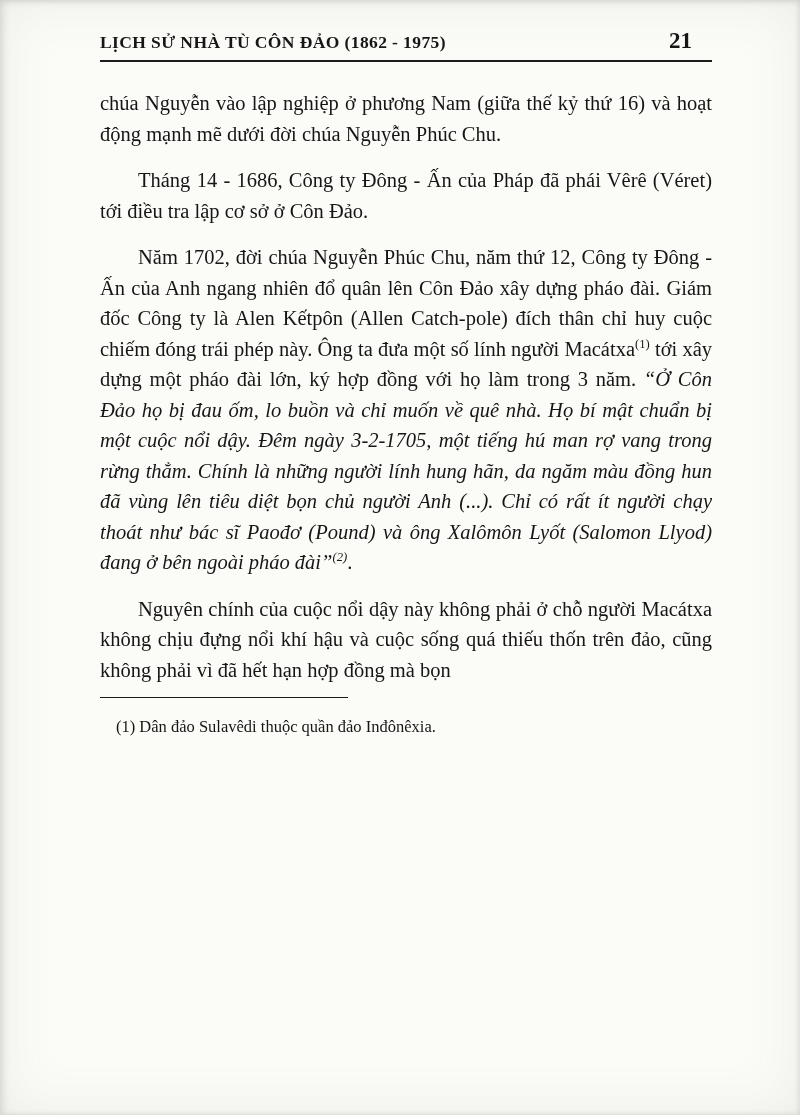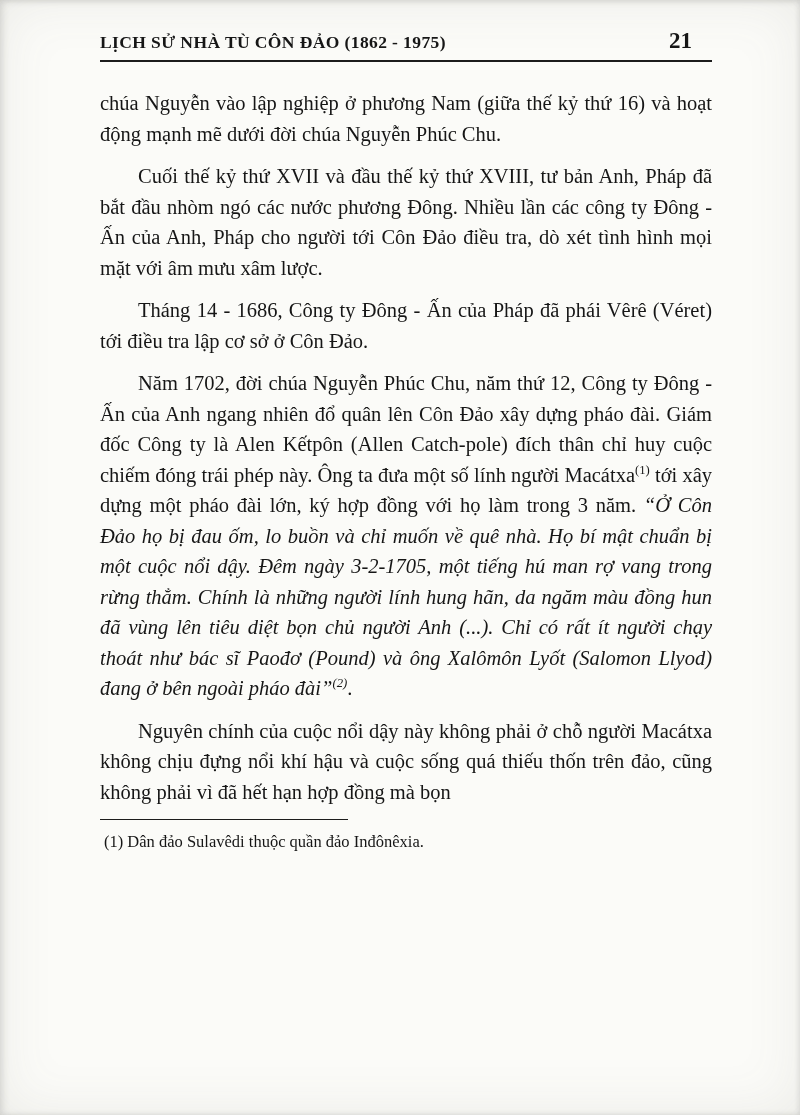--- a/index.html
+++ b/index.html
@@ -48,56 +48,55 @@
   .rule {
     border-bottom: 2px solid #1c1c1c;
     margin-top: 6px;
   }
   .body-text {
     margin-top: 26px;
     font-size: 20.5px;
     line-height: 30.5px;
     text-align: justify;
   }
-  p.para { margin: 0 0 12px 0; }
+  p.para { margin: 16px 0 12px 0; }
   p.para.indent { text-indent: 38px; }
   .italic { font-style: italic; }
   sup {
     font-size: 0.62em;
     line-height: 0;
   }
   .fn-rule {
     width: 248px;
     border-bottom: 1.5px solid #1c1c1c;
     margin-top: 2px;
     margin-bottom: 9px;
   }
   .footnotes {
     font-size: 16.5px;
     line-height: 25px;
   }
-  .fn-line { margin: 4px; }
+  .fn-line { margin: 16px; }
 </style>
 </head>
 <body>
 
 <div class="scan-edge"></div>
 
 <div class="page">
 
   <div class="header">
     <span class="title">LỊCH SỬ NHÀ TÙ CÔN ĐẢO (1862 - 1975)</span>
     <span class="pagenum">21</span>
   </div>
 
   <div class="rule"></div>
 
   <div class="body-text">
       <p class="para"><span>chúa Nguyễn vào lập nghiệp ở phương Nam (giữa thế kỷ thứ 16) và hoạt động mạnh mẽ dưới đời chúa Nguyễn Phúc Chu.</span></p>
-      <p class="para indent"><span>Cuối thế kỷ thứ XVII và đầu thế kỷ thứ XVIII, tư bản Anh, Pháp đã bắt đầu nhòm ngó các nước phương Đông. Nhiều lần các công ty Đông - Ấn của Anh, Pháp cho người tới Côn Đảo điều tra, dò xét tình hình mọi mặt với âm mưu xâm lược.</span></p>
       <p class="para indent"><span>Tháng 14 - 1686, Công ty Đông - Ấn của Pháp đã phái Vêrê (Véret) tới điều tra lập cơ sở ở Côn Đảo.</span></p>
       <p class="para indent"><span>Năm 1702, đời chúa Nguyễn Phúc Chu, năm thứ 12, Công ty Đông - Ấn của Anh ngang nhiên đổ quân lên Côn Đảo xây dựng pháo đài. Giám đốc Công ty là Alen Kếtpôn (Allen Catch-pole) đích thân chỉ huy cuộc chiếm đóng trái phép này. Ông ta đưa một số lính người Macátxa</span><sup>(1)</sup><span> tới xây dựng một pháo đài lớn, ký hợp đồng với họ làm trong 3 năm. </span><span class="italic">“Ở Côn Đảo họ bị đau ốm, lo buồn và chỉ muốn về quê nhà. Họ bí mật chuẩn bị một cuộc nổi dậy. Đêm ngày 3-2-1705, một tiếng hú man rợ vang trong rừng thẳm. Chính là những người lính hung hãn, da ngăm màu đồng hun đã vùng lên tiêu diệt bọn chủ người Anh (...). Chỉ có rất ít người chạy thoát như bác sĩ Paođơ (Pound) và ông Xalômôn Lyốt (Salomon Llyod) đang ở bên ngoài pháo đài”</span><sup class="italic">(2)</sup><span>.</span></p>
       <p class="para indent"><span>Nguyên chính của cuộc nổi dậy này không phải ở chỗ người Macátxa không chịu đựng nổi khí hậu và cuộc sống quá thiếu thốn trên đảo, cũng không phải vì đã hết hạn hợp đồng mà bọn</span></p>
     </div>
 
   <div class="fn-rule"></div>
 
   <div class="footnotes">
     <p class="fn-line">(1) Dân đảo Sulavêdi thuộc quần đảo Inđônêxia.</p>
   </div>

